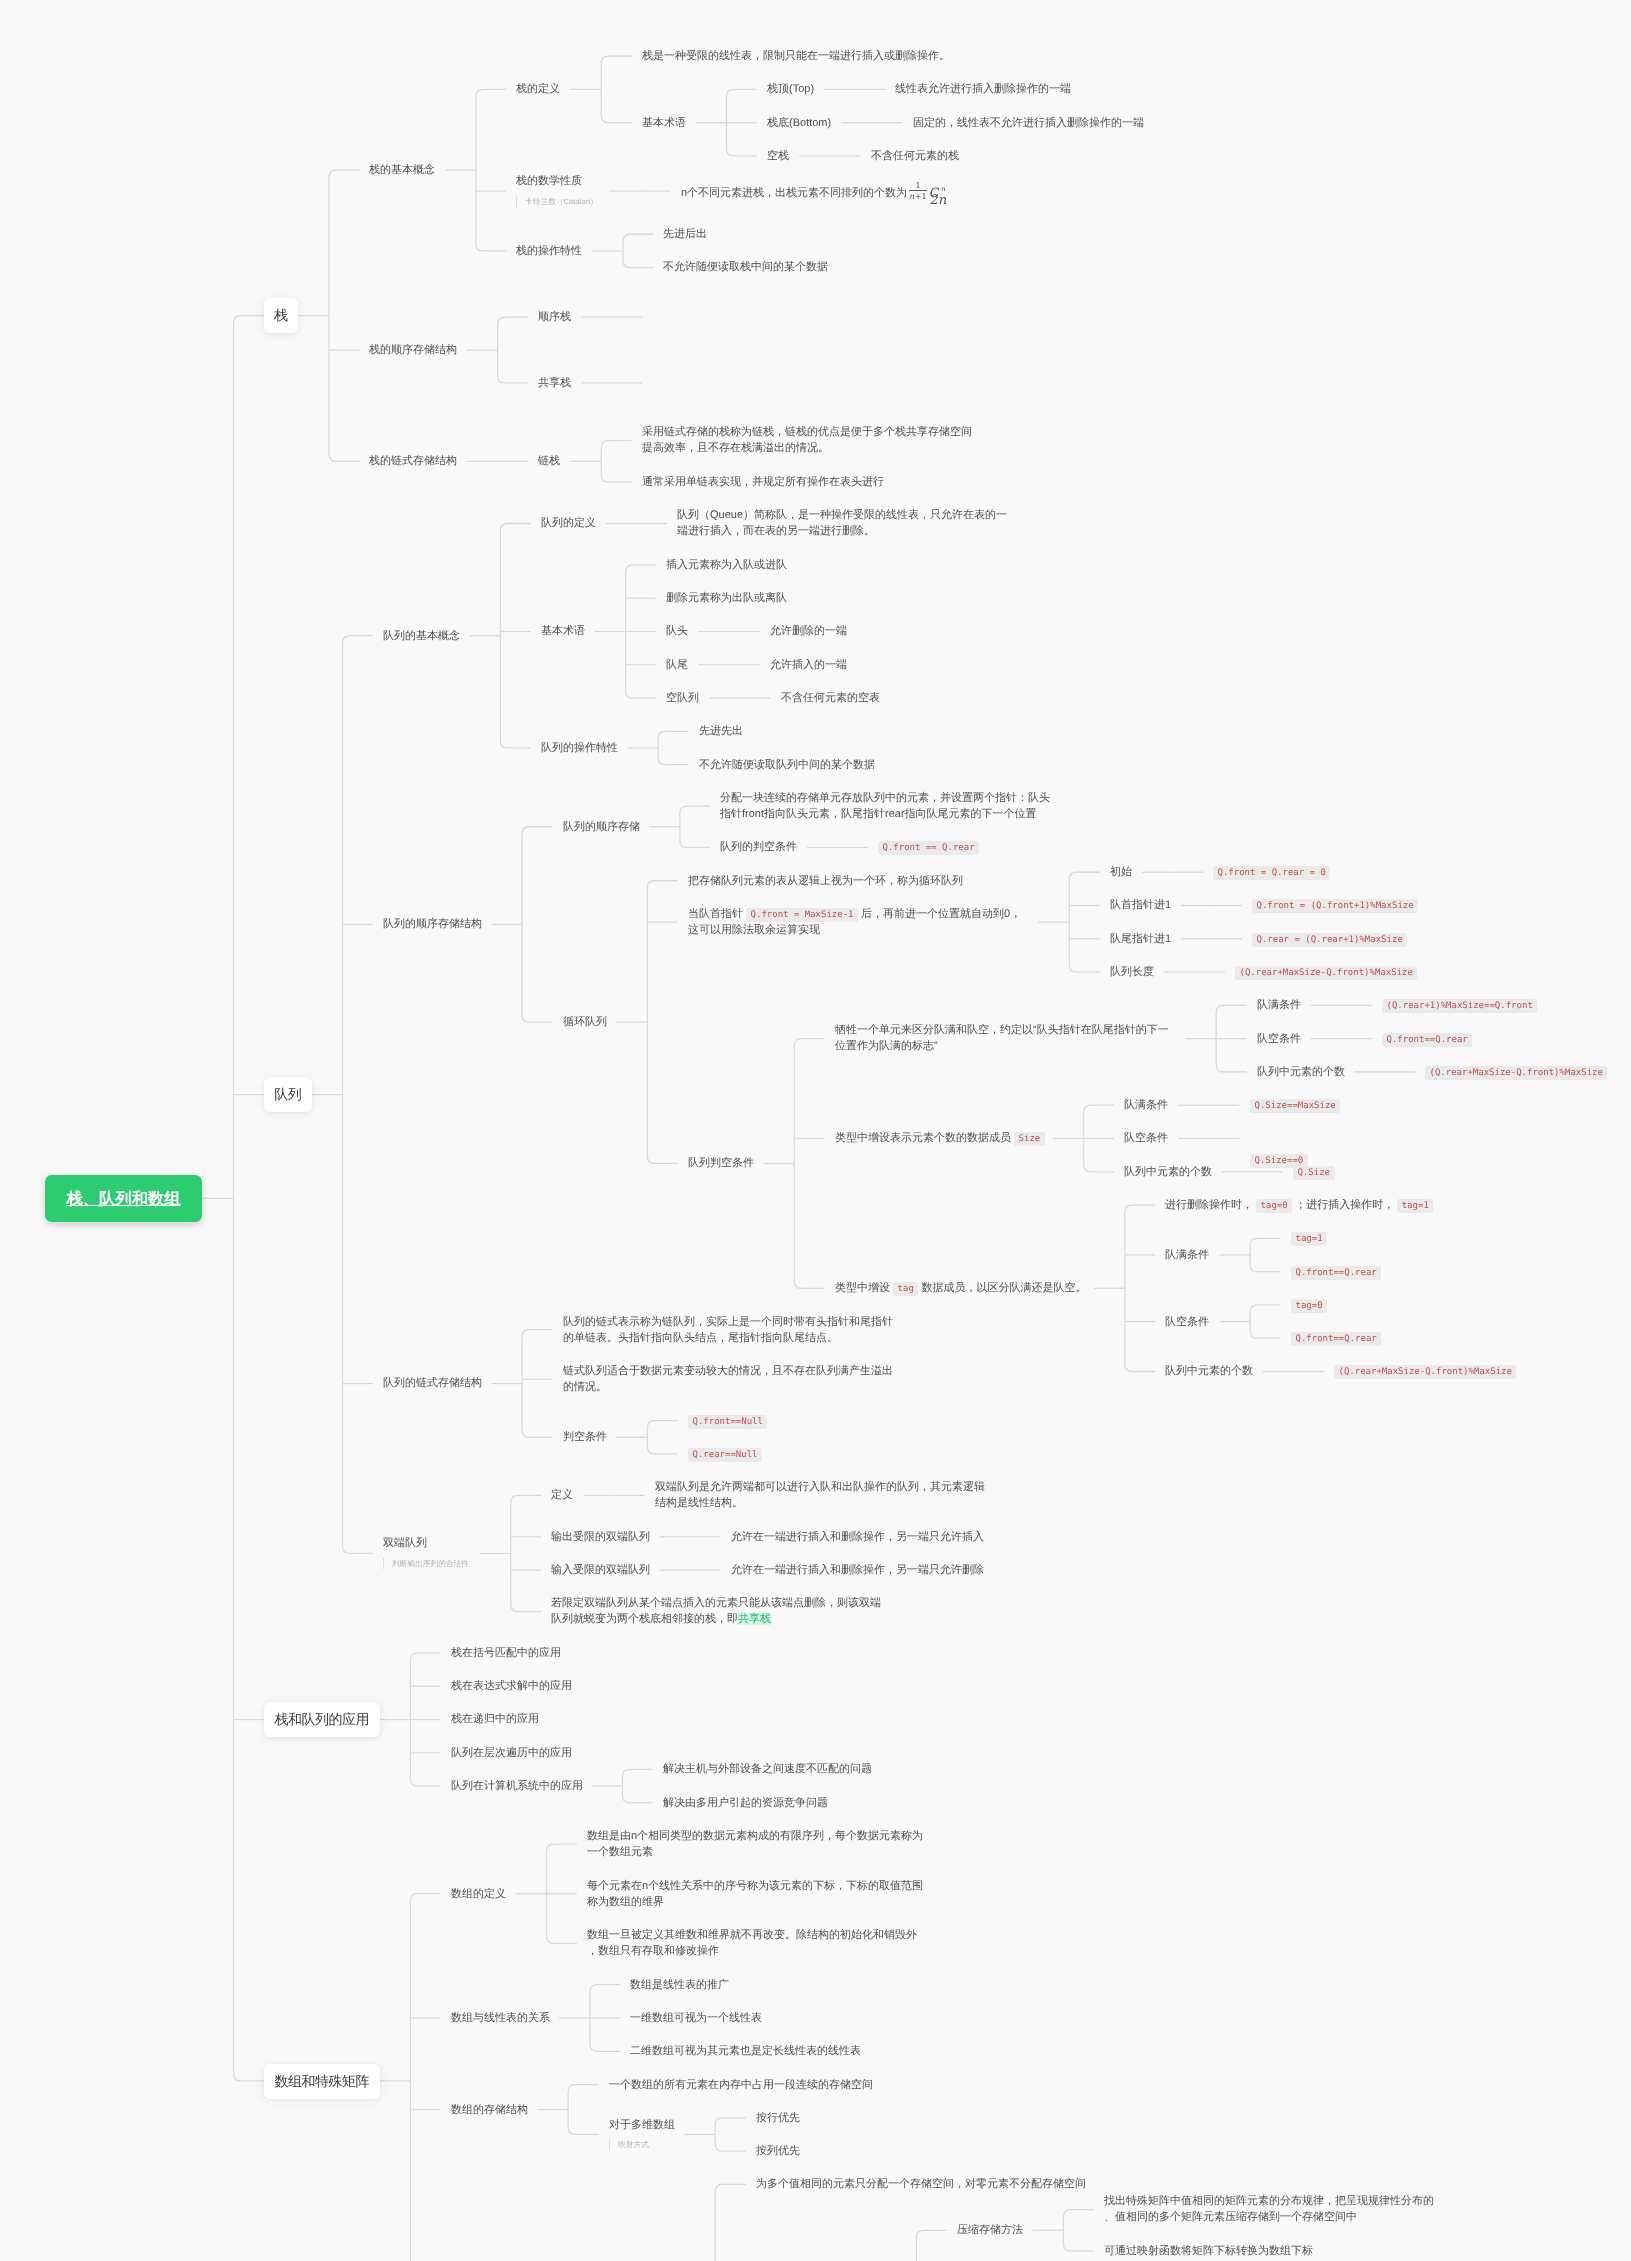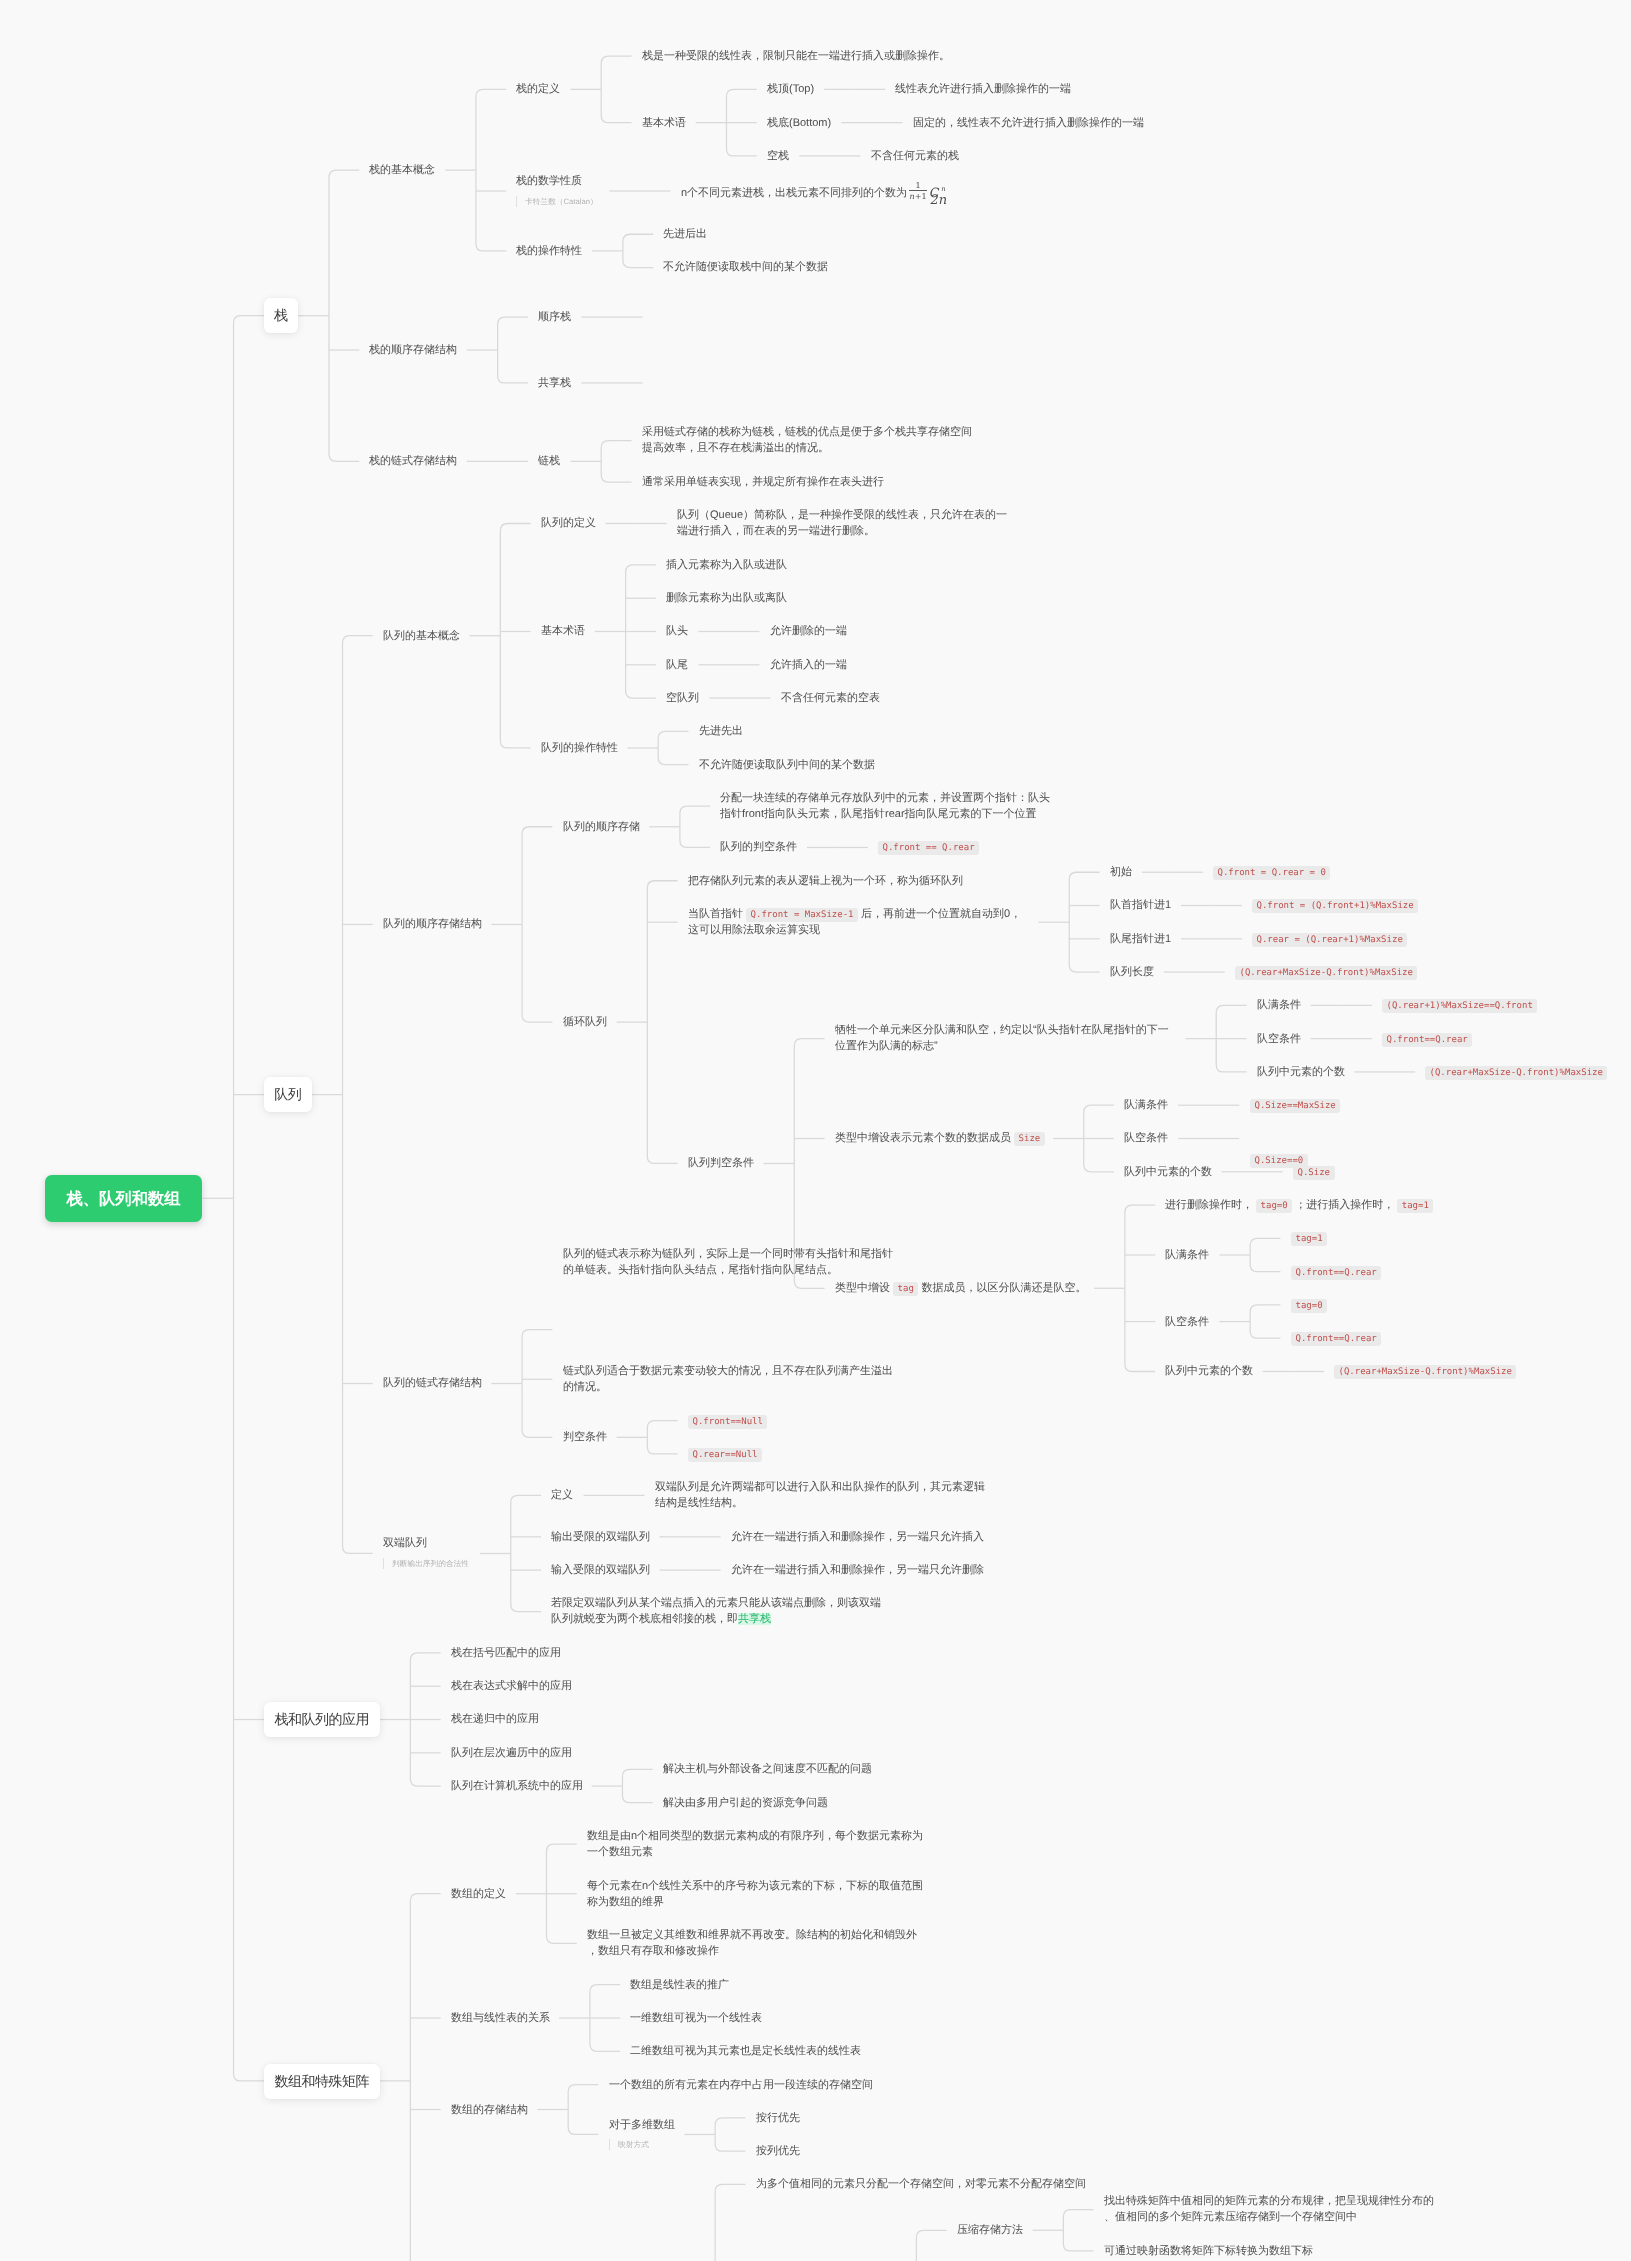--- a/index.html
+++ b/index.html
@@ -220,21 +220,21 @@
       <path d="M2235 5055.199999999999 H2303" fill="none" stroke="#d9d9d9" stroke-width="2.8" stroke-linecap="butt"></path>
       <path d="M2303 5055.199999999999 H2370" fill="none" stroke="#d9d9d9" stroke-width="2.8" stroke-linecap="butt"></path>
       <path d="M2235 5154.799999999999 H2303" fill="none" stroke="#d9d9d9" stroke-width="2.8" stroke-linecap="butt"></path>
       <path d="M2303 5154.799999999999 H2370" fill="none" stroke="#d9d9d9" stroke-width="2.8" stroke-linecap="butt"></path>
       <path d="M2262 5272.399999999999 H2330" fill="none" stroke="#d9d9d9" stroke-width="2.8" stroke-linecap="butt"></path>
       <path d="M2330 5272.399999999999 H2397" fill="none" stroke="#d9d9d9" stroke-width="2.8" stroke-linecap="butt"></path>
       <path d="M2235 5468.5999999999985 H2303" fill="none" stroke="#d9d9d9" stroke-width="2.8" stroke-linecap="butt"></path>
       <path d="M2370 5385.999999999999 H2319 Q2303 5385.999999999999 2303 5401.999999999999 V5535.199999999999 Q2303 5551.199999999999 2319 5551.199999999999 H2370" fill="none" stroke="#d9d9d9" stroke-width="2.8" stroke-linecap="butt"></path>
       <path d="M2303 5477.5999999999985 H2370" fill="none" stroke="#d9d9d9" stroke-width="2.8" stroke-linecap="butt"></path>
     </svg>
-<div class="root-node" style="left: 45px; top: 1175px; width: 157px; height: 47px;">栈、队列和数组</div>
+<div class="root-node" style="left: 45px; top: 1175px; width: 157px; height: 47px; text-decoration: underline;">栈、队列和数组</div>
     <div class="l2-node" style="left: 264px; top: 298px; width: 34px; height: 35px;">栈</div>
     <div class="txt" style="left: 369px; top: 162px; white-space: nowrap;">栈的基本概念</div>
     <div class="txt" style="left: 516px; top: 81px; white-space: nowrap;">栈的定义</div>
     <div class="txt" style="left: 642px; top: 48px; white-space: nowrap;">栈是一种受限的线性表，限制只能在一端进行插入或删除操作。</div>
     <div class="txt" style="left: 642px; top: 115px; white-space: nowrap;">基本术语</div>
     <div class="txt" style="left: 767px; top: 81px; white-space: nowrap;">栈顶(Top)</div>
     <div class="txt" style="left: 895px; top: 81px; white-space: nowrap;">线性表允许进行插入删除操作的一端</div>
     <div class="txt" style="left: 767px; top: 115px; white-space: nowrap;">栈底(Bottom)</div>
     <div class="txt" style="left: 913px; top: 115px; white-space: nowrap;">固定的，线性表不允许进行插入删除操作的一端</div>
     <div class="txt" style="left: 767px; top: 148px; white-space: nowrap;">空栈</div>
@@ -303,21 +303,21 @@
     <div class="txt" style="left: 1165px; top: 1197px; white-space: nowrap;">进行删除操作时， <code>tag=0</code> ；进行插入操作时， <code>tag=1</code></div>
     <div class="txt" style="left: 1165px; top: 1247px; white-space: nowrap;">队满条件</div>
     <div class="txt" style="left: 1291px; top: 1230px; white-space: nowrap;"><code>tag=1</code></div>
     <div class="txt" style="left: 1291px; top: 1264px; white-space: nowrap;"><code>Q.front==Q.rear</code></div>
     <div class="txt" style="left: 1165px; top: 1314px; white-space: nowrap;">队空条件</div>
     <div class="txt" style="left: 1291px; top: 1297px; white-space: nowrap;"><code>tag=0</code></div>
     <div class="txt" style="left: 1291px; top: 1330px; white-space: nowrap;"><code>Q.front==Q.rear</code></div>
     <div class="txt" style="left: 1165px; top: 1363px; white-space: nowrap;">队列中元素的个数</div>
     <div class="txt" style="left: 1334px; top: 1363px; white-space: nowrap;"><code>(Q.rear+MaxSize-Q.front)%MaxSize</code></div>
     <div class="txt" style="left: 383px; top: 1375px; white-space: nowrap;">队列的链式存储结构</div>
-    <div class="txt" style="left: 563px; top: 1246px; width: 340px;">队列的链式表示称为链队列，实际上是一个同时带有头指针和尾指针的单链表。头指针指向队头结点，尾指针指向队尾结点。</div>
+    <div class="txt" style="left: 563px; top: 1314px; width: 340px;">队列的链式表示称为链队列，实际上是一个同时带有头指针和尾指针的单链表。头指针指向队头结点，尾指针指向队尾结点。</div>
     <div class="txt" style="left: 563px; top: 1363px; width: 340px;">链式队列适合于数据元素变动较大的情况，且不存在队列满产生溢出的情况。</div>
     <div class="txt" style="left: 563px; top: 1429px; white-space: nowrap;">判空条件</div>
     <div class="txt" style="left: 688px; top: 1413px; white-space: nowrap;"><code>Q.front==Null</code></div>
     <div class="txt" style="left: 688px; top: 1446px; white-space: nowrap;"><code>Q.rear==Null</code></div>
     <div class="txt" style="left: 383px; top: 1535px; white-space: nowrap;">双端队列</div>
     <div class="note" style="left: 383px; top: 1558px;">判断输出序列的合法性</div>
     <div class="txt" style="left: 551px; top: 1487px; white-space: nowrap;">定义</div>
     <div class="txt" style="left: 655px; top: 1479px; width: 340px;">双端队列是允许两端都可以进行入队和出队操作的队列，其元素逻辑结构是线性结构。</div>
     <div class="txt" style="left: 551px; top: 1529px; white-space: nowrap;">输出受限的双端队列</div>
     <div class="txt" style="left: 731px; top: 1529px; white-space: nowrap;">允许在一端进行插入和删除操作，另一端只允许插入</div>

